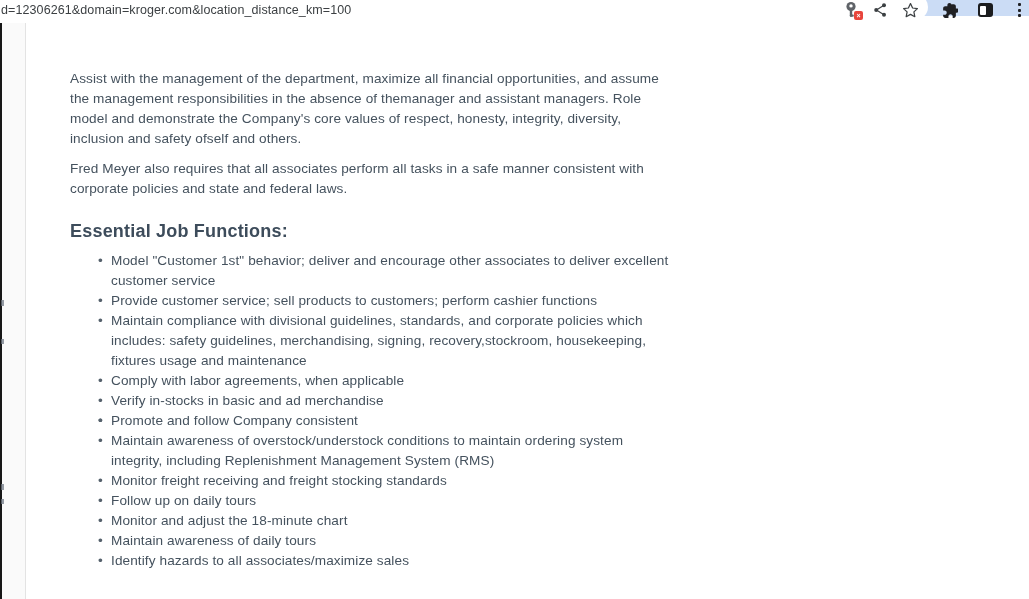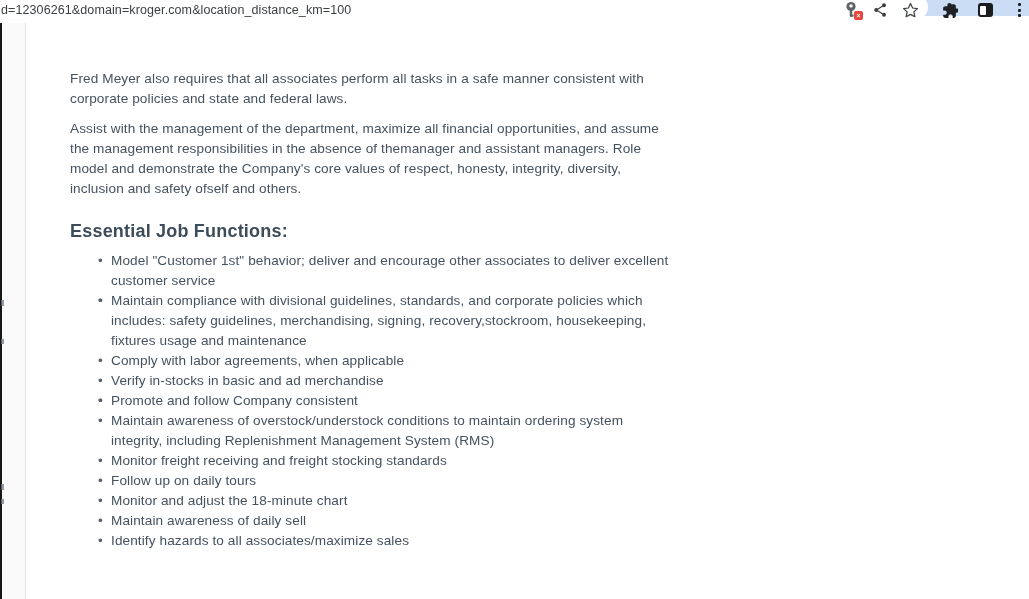--- a/index.html
+++ b/index.html
@@ -116,35 +116,36 @@
 <div class="black-edge"></div>
 <span class="edge-speck speck-1"></span>
 <span class="edge-speck speck-2"></span>
 <span class="edge-speck speck-3"></span>
 <span class="edge-speck speck-4"></span>
 
 <div class="page">
   <div class="article">
 
 
+    <p class="para">Assist with the management of the department, maximize all financial opportunities, and assume the management responsibilities in the absence of themanager and assistant managers. Role model and demonstrate the Company's core values of respect, honesty, integrity, diversity, inclusion and safety ofself and others.</p>
+
     <p class="para">Fred Meyer also requires that all associates perform all tasks in a safe manner consistent with corporate policies and state and federal laws.</p>
 
-    <p class="para">Assist with the management of the department, maximize all financial opportunities, and assume the management responsibilities in the absence of themanager and assistant managers. Role model and demonstrate the Company's core values of respect, honesty, integrity, diversity, inclusion and safety ofself and others.</p>
-
     <h2 class="section-heading heading-2">Essential Job Functions:</h2>
 
     <ul class="bullet-list">
 
         <li>
           <span class="bullet">•</span>
           <span>Model "Customer 1st" behavior; deliver and encourage other associates to deliver excellent customer service</span>
         </li>
 
         <li>
           <span class="bullet">•</span>
+          <span>Provide customer service; sell products to customers; perform cashier functions</span>
         </li>
 
         <li>
           <span class="bullet">•</span>
           <span>Maintain compliance with divisional guidelines, standards, and corporate policies which includes: safety guidelines, merchandising, signing, recovery,stockroom, housekeeping, fixtures usage and maintenance</span>
         </li>
 
         <li>
           <span class="bullet">•</span>
           <span>Comply with labor agreements, when applicable</span>
@@ -179,21 +180,21 @@
           <span>Follow up on daily tours</span>
         </li>
 
         <li>
           <span class="bullet">•</span>
           <span>Monitor and adjust the 18-minute chart</span>
         </li>
 
         <li>
           <span class="bullet">•</span>
-          <span>Maintain awareness of daily sell</span>
+          <span>Maintain awareness of daily tours</span>
         </li>
 
         <li>
           <span class="bullet">•</span>
           <span>Identify hazards to all associates/maximize sales</span>
         </li>
       </ul>
 
   </div>
 </div>

